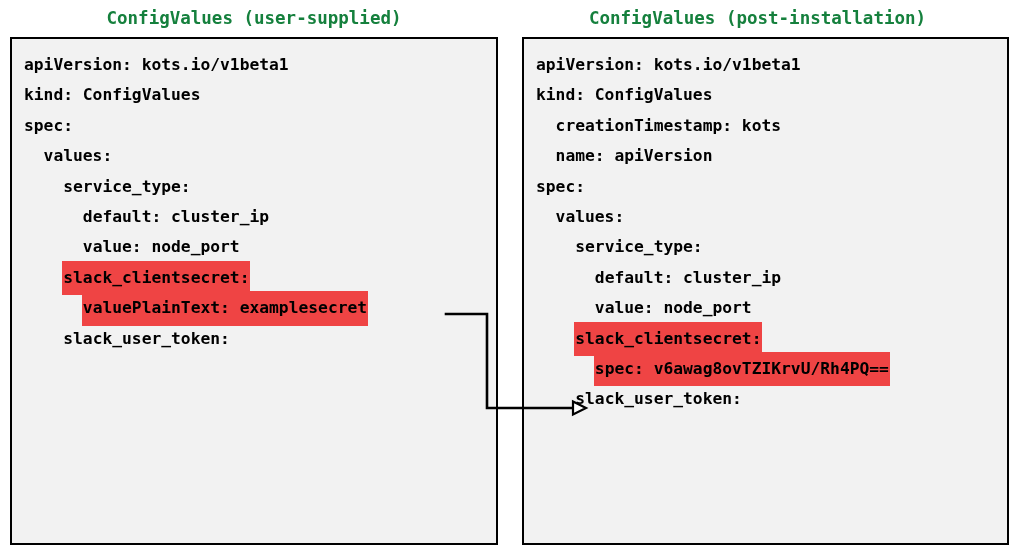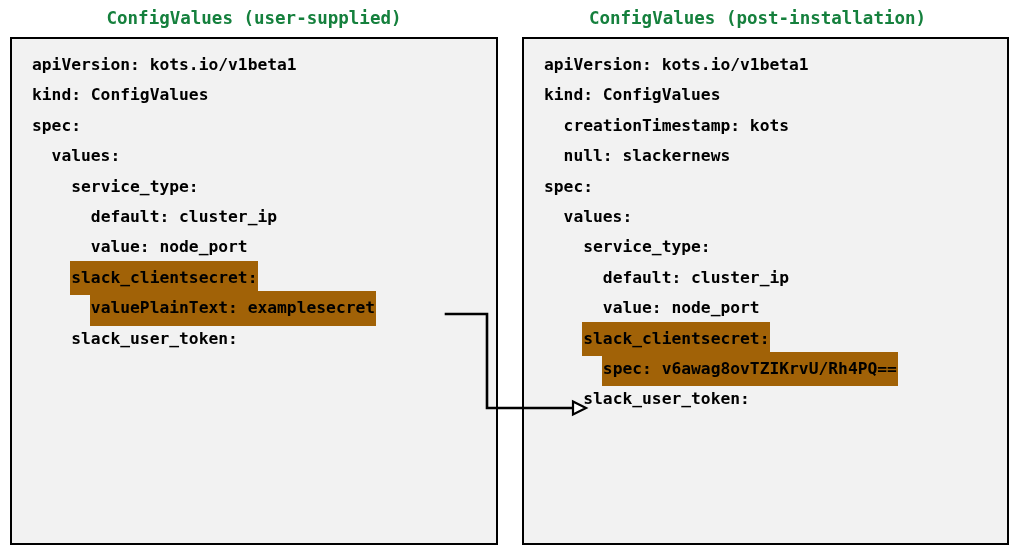--- a/index.html
+++ b/index.html
@@ -58,28 +58,28 @@
   }
 
   .code-line {
     height: 30.4px;
     line-height: 30.4px;
     white-space: pre;
     font-family: "DejaVu Sans Mono", "Liberation Mono", monospace;
     font-size: 16.3px;
     font-weight: bold;
     color: #000000;
-    padding-left: 19px;
+    padding-left: 11px;
   }
   .code-line > span.txt {
     display: inline-block;
     padding: 2px 1px 2px 1px;
   }
   .code-line.hl > span.txt {
-    background: #a16207;
+    background: #ef4444;
   }
 
   
   .connector {
     position: absolute;
     left: 0;
     top: 0;
     width: 1019px;
     height: 559px;
     pointer-events: none;
@@ -108,21 +108,21 @@
       </div>
   </div>
 
   <div class="panel-title right">ConfigValues (post-installation)</div>
 
   <div class="panel right">
     <div class="code-block">
         <div class="code-line"><span class="txt">apiVersion: kots.io/v1beta1</span></div>
         <div class="code-line"><span class="txt">kind: ConfigValues</span></div>
         <div class="code-line"><span class="pad">  </span><span class="txt">creationTimestamp: kots</span></div>
-        <div class="code-line"><span class="pad">  </span><span class="txt">null: slackernews</span></div>
+        <div class="code-line"><span class="pad">  </span><span class="txt">name: apiVersion</span></div>
         <div class="code-line"><span class="txt">spec:</span></div>
         <div class="code-line"><span class="pad">  </span><span class="txt">values:</span></div>
         <div class="code-line"><span class="pad">    </span><span class="txt">service_type:</span></div>
         <div class="code-line"><span class="pad">      </span><span class="txt">default: cluster_ip</span></div>
         <div class="code-line"><span class="pad">      </span><span class="txt">value: node_port</span></div>
         <div class="code-line hl"><span class="pad">    </span><span class="txt">slack_clientsecret:</span></div>
         <div class="code-line hl"><span class="pad">      </span><span class="txt">spec: v6awag8ovTZIKrvU/Rh4PQ==</span></div>
         <div class="code-line"><span class="pad">    </span><span class="txt">slack_user_token:</span></div>
         <div class="code-line"><span class="pad">      </span></div>
       </div>

